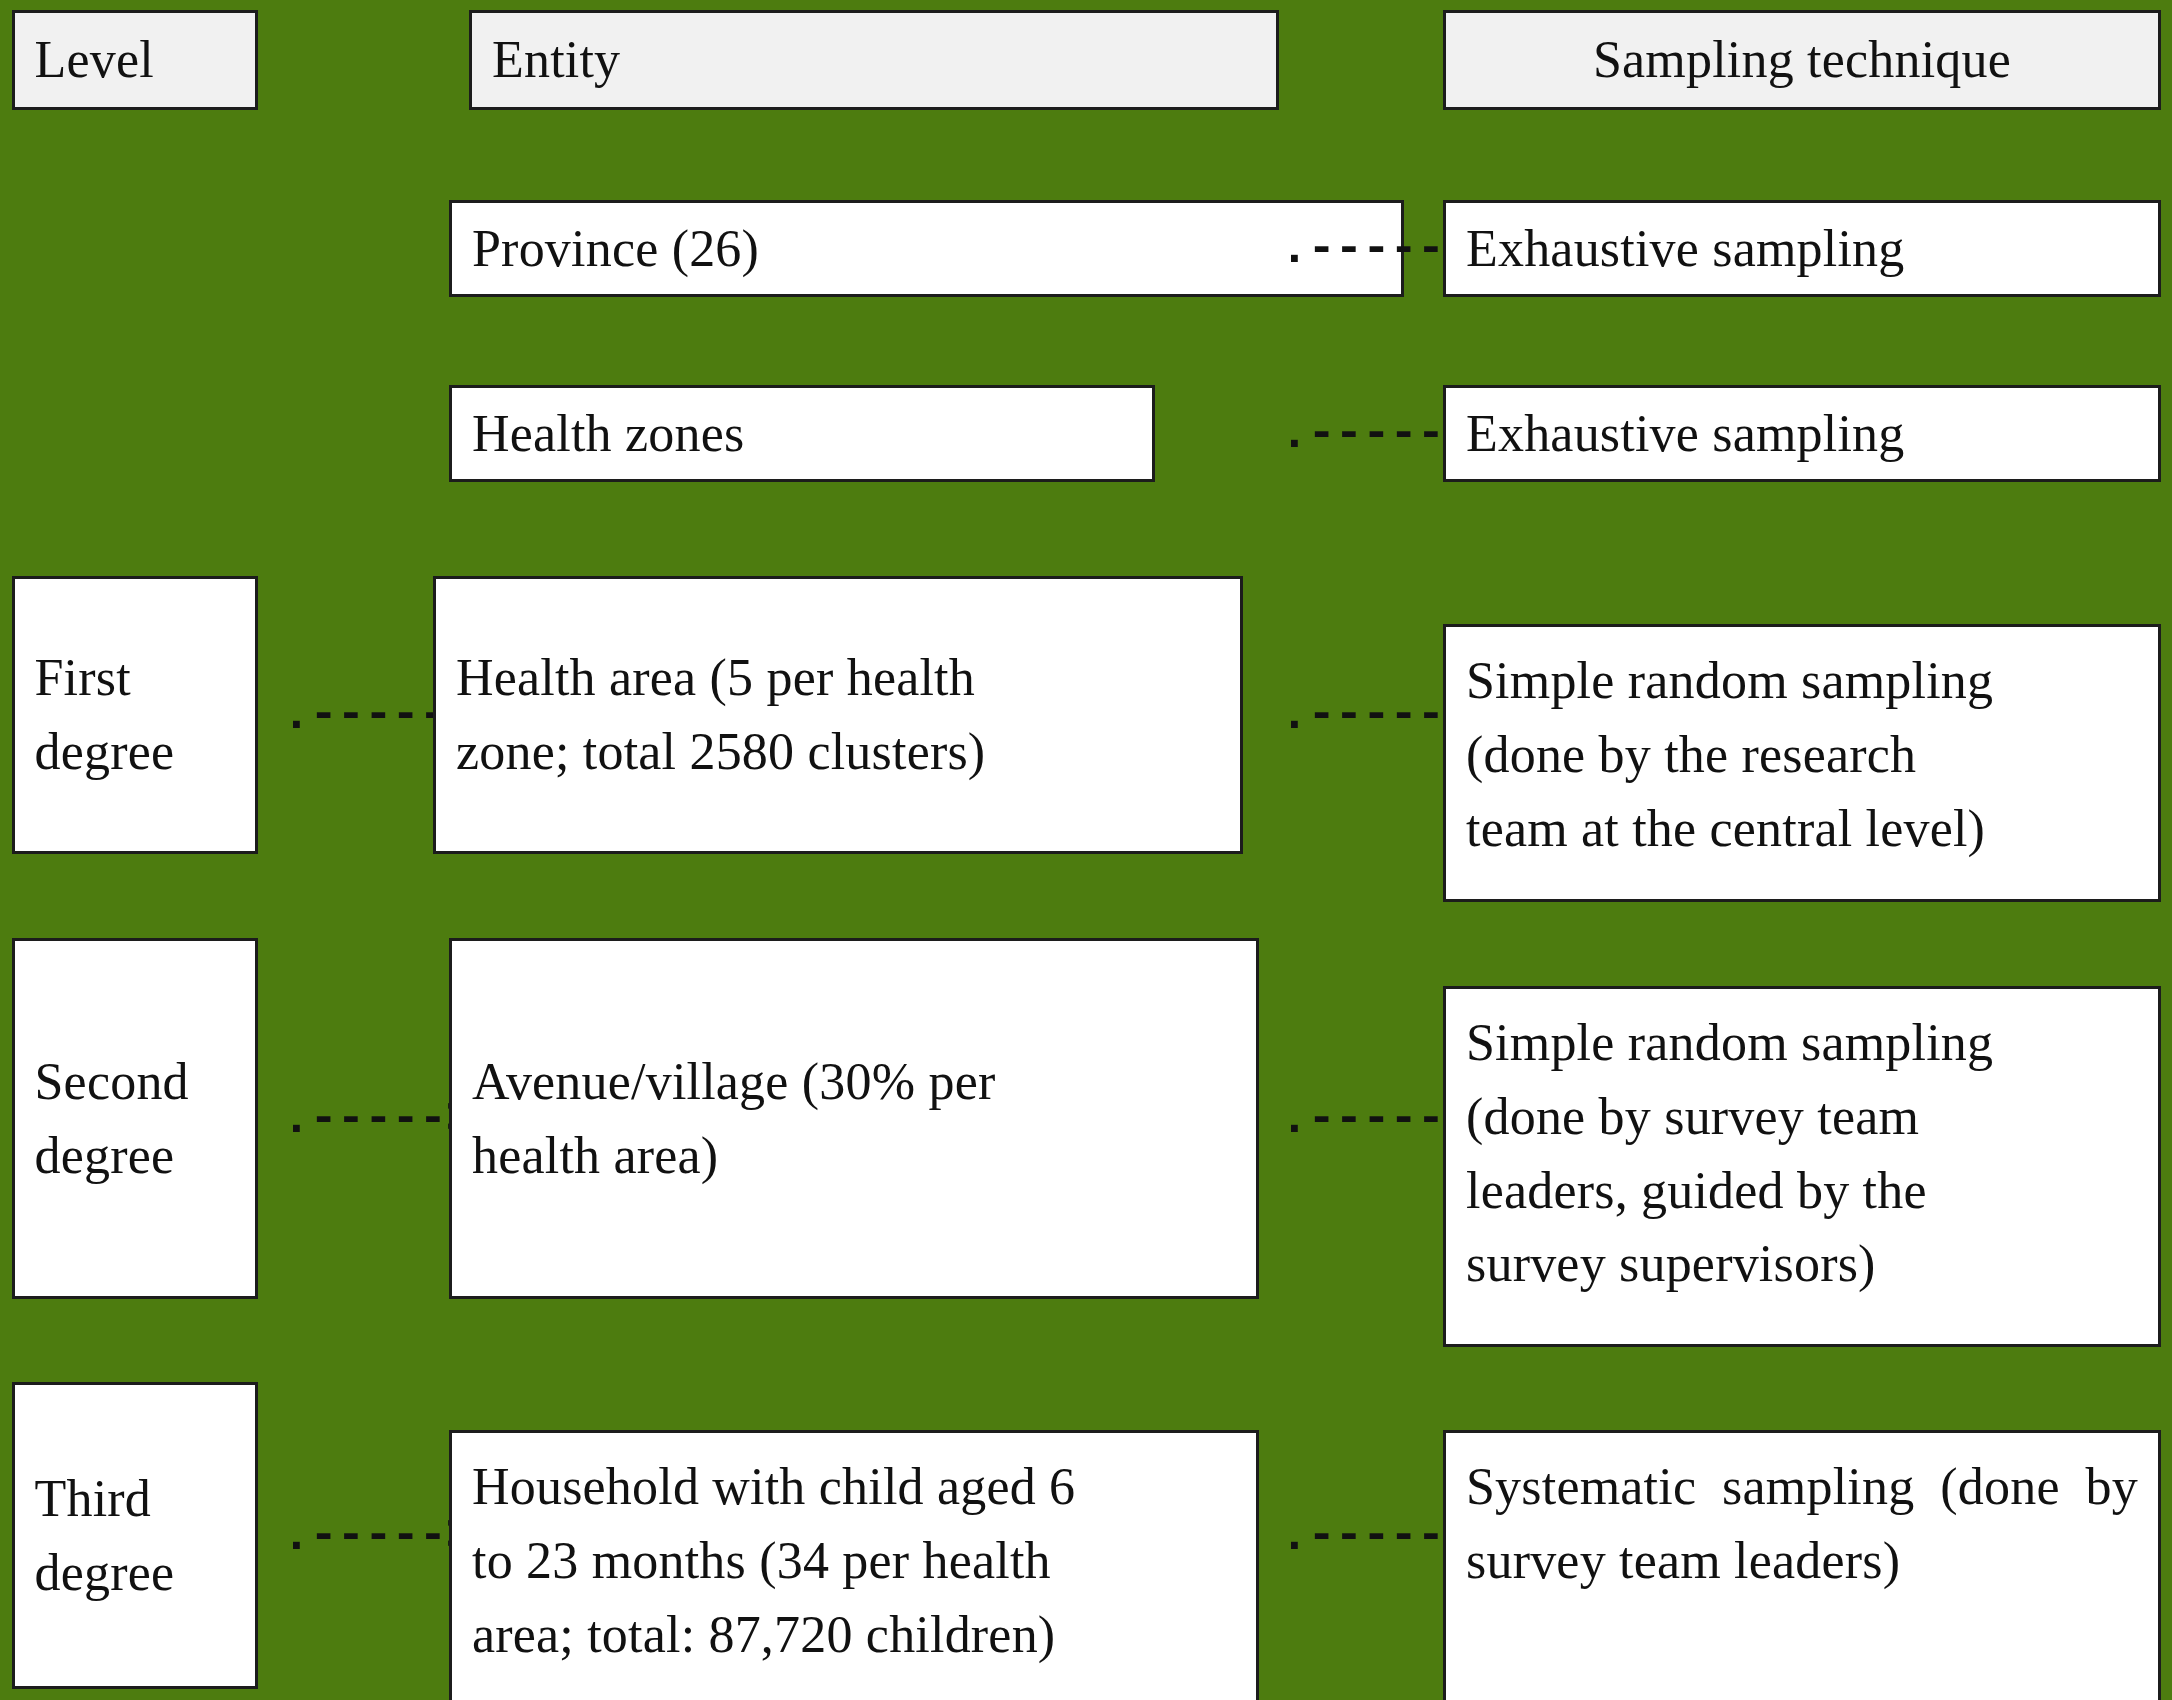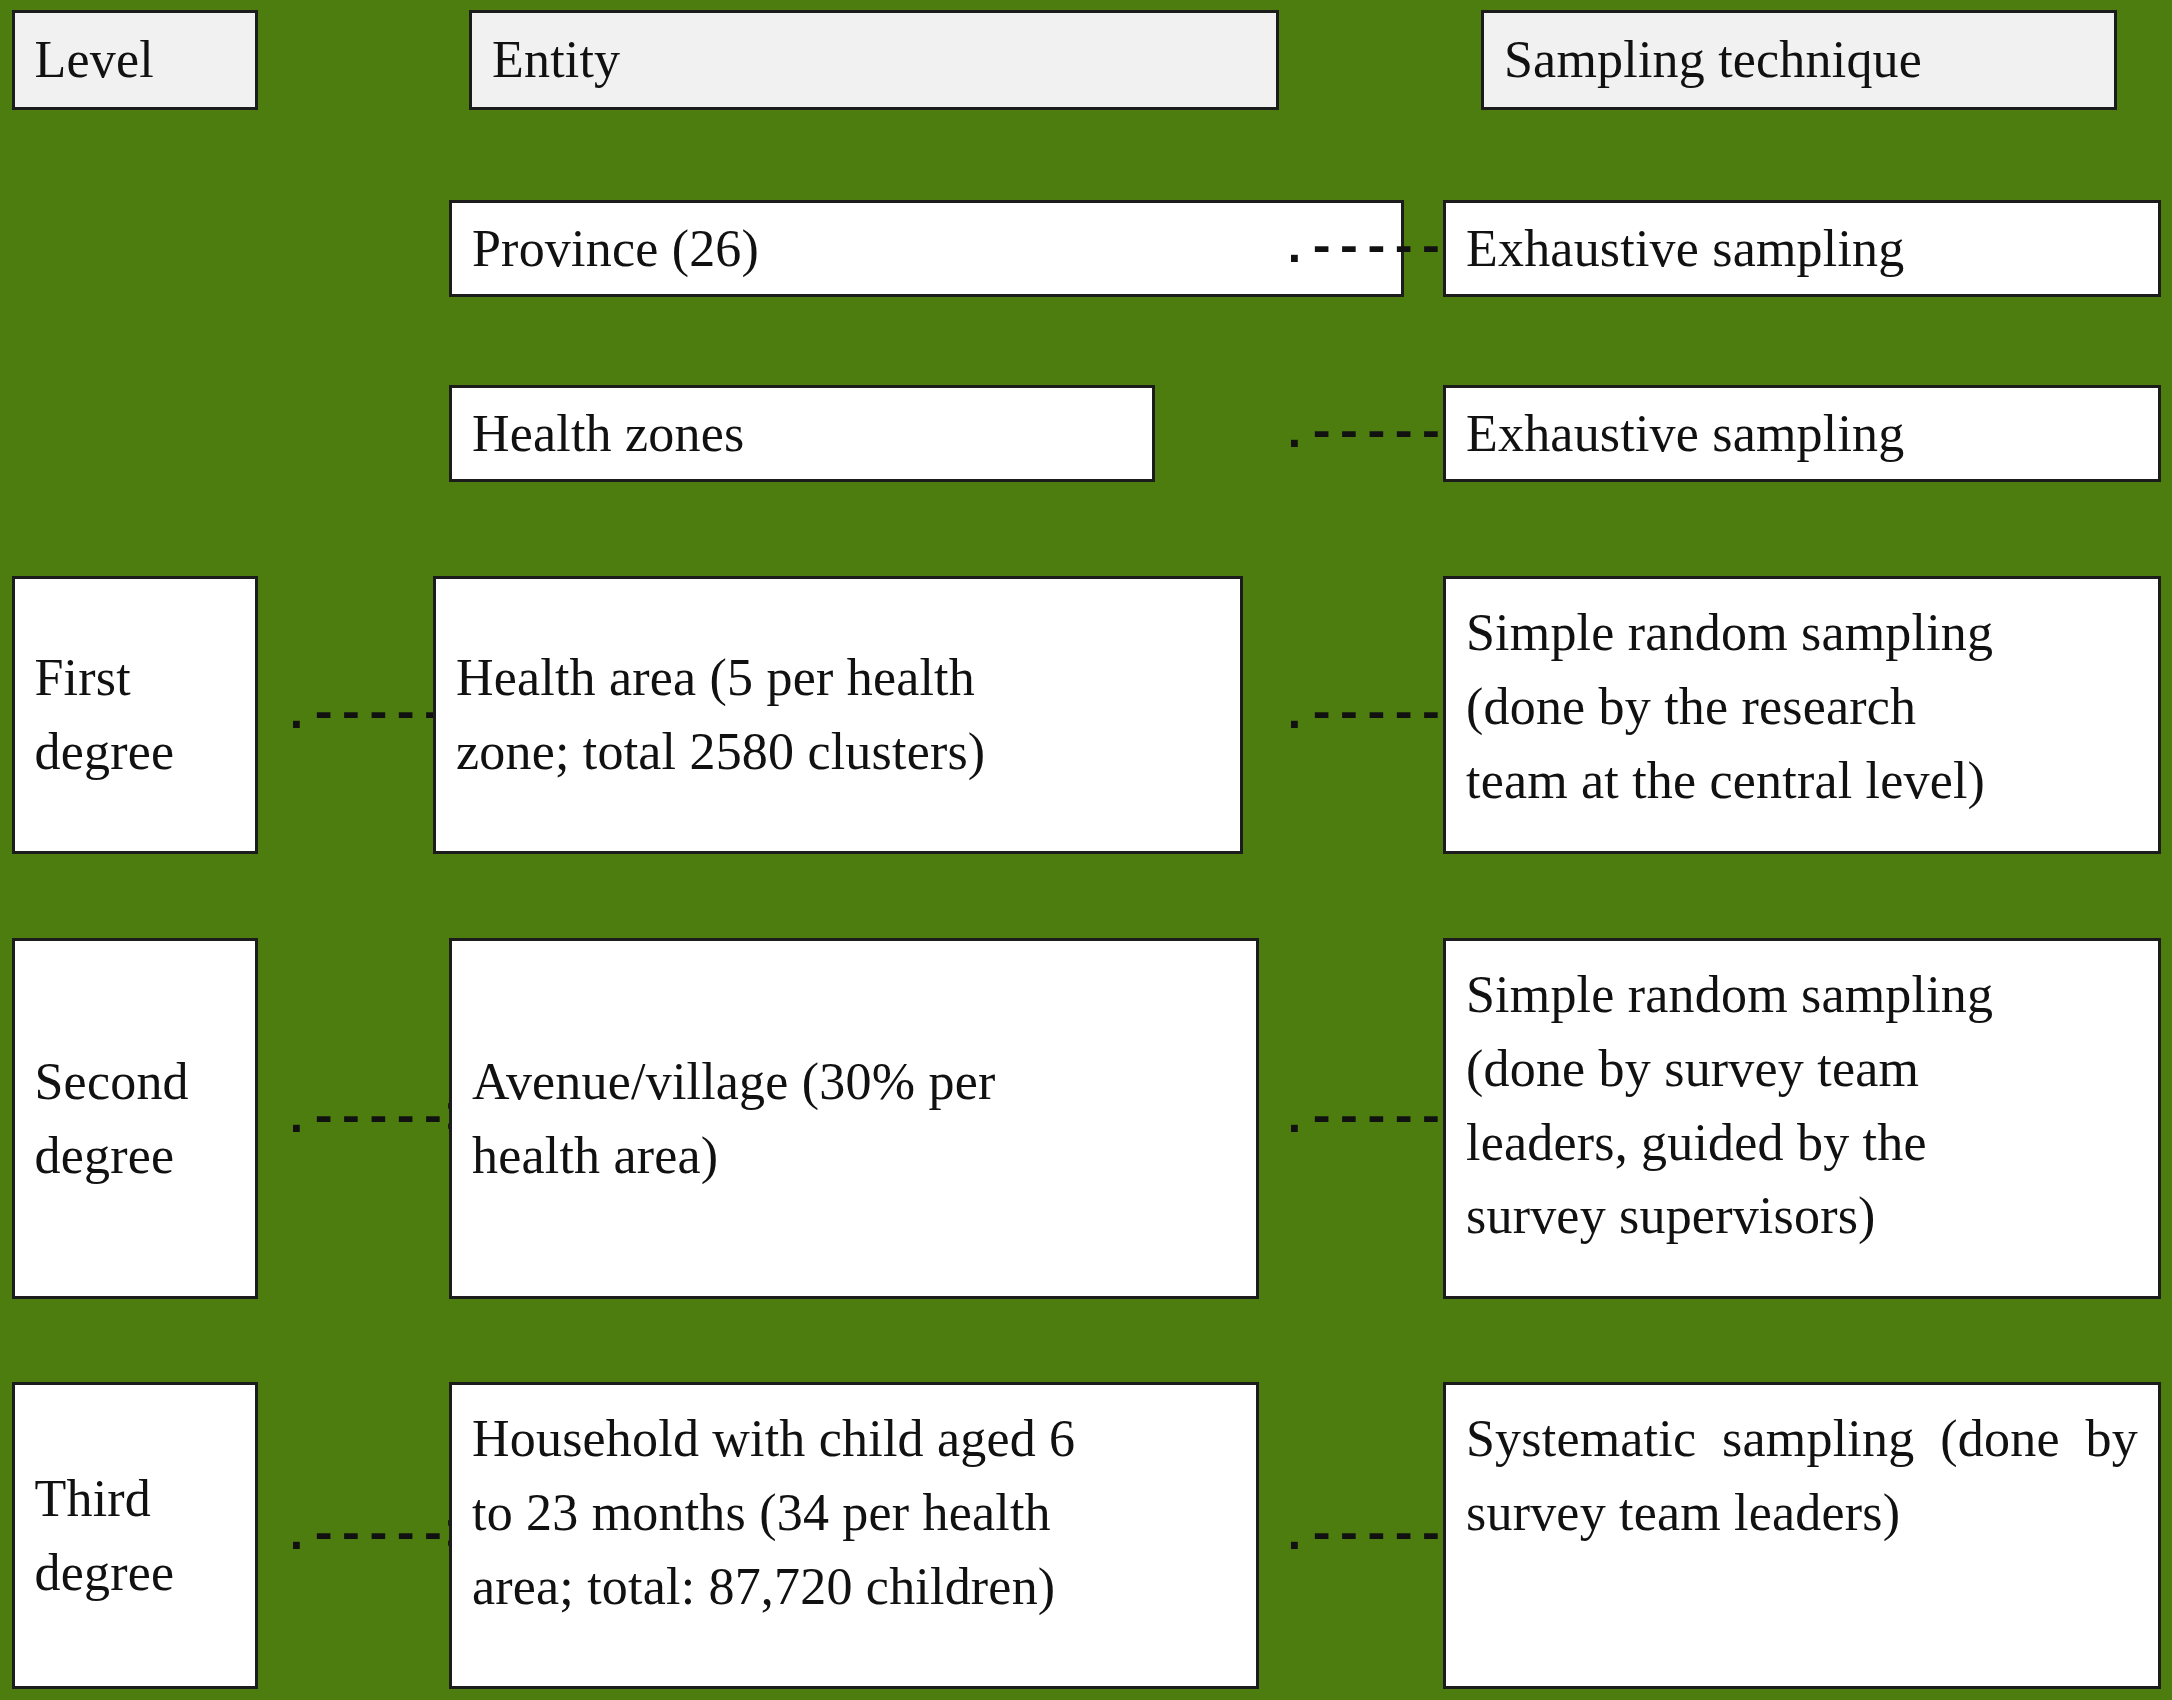--- a/index.html
+++ b/index.html
@@ -41,20 +41,21 @@
   .box.justify .txt {
     text-align: justify;
     text-align-last: left;
   }
   .box.top .txt {
     
   }
   .box.top {
     justify-content: flex-start;
     padding-top: 17px;
+    margin-top: 48px;
   }
   .arrow {
     position: absolute;
     font-family: "Liberation Mono", "DejaVu Sans Mono", monospace;
     font-size: 48px;
     font-weight: 700;
     line-height: 1;
     color: #111111;
     letter-spacing: -1.5px;
     white-space: pre;
@@ -69,21 +70,21 @@
 <div id="canvas">
 
   <div class="box header" style="left:11.5px; top:10px; width:246px; height:100px;">
     <span class="txt">Level</span>
   </div>
 
   <div class="box header" style="left:449px; top:10px; width:810px; height:100px;margin-left:20px;">
     <span class="txt">Entity</span>
   </div>
 
-  <div class="box header" style="left:1481px; top:10px; width:636px; height:100px;">
+  <div class="box header" style="left:1443px; top:10px; width:718px; height:100px;align-items:center;">
     <span class="txt">Sampling technique</span>
   </div>
 
   <div class="box" style="left:449px; top:200px; width:955px; height:97px;">
     <span class="txt">Province (26)</span>
   </div>
 
   <div class="arrow" style="left:1280px; top:200px; width:154px; height:97px;">
     <span>.-----&gt;</span>
   </div>

